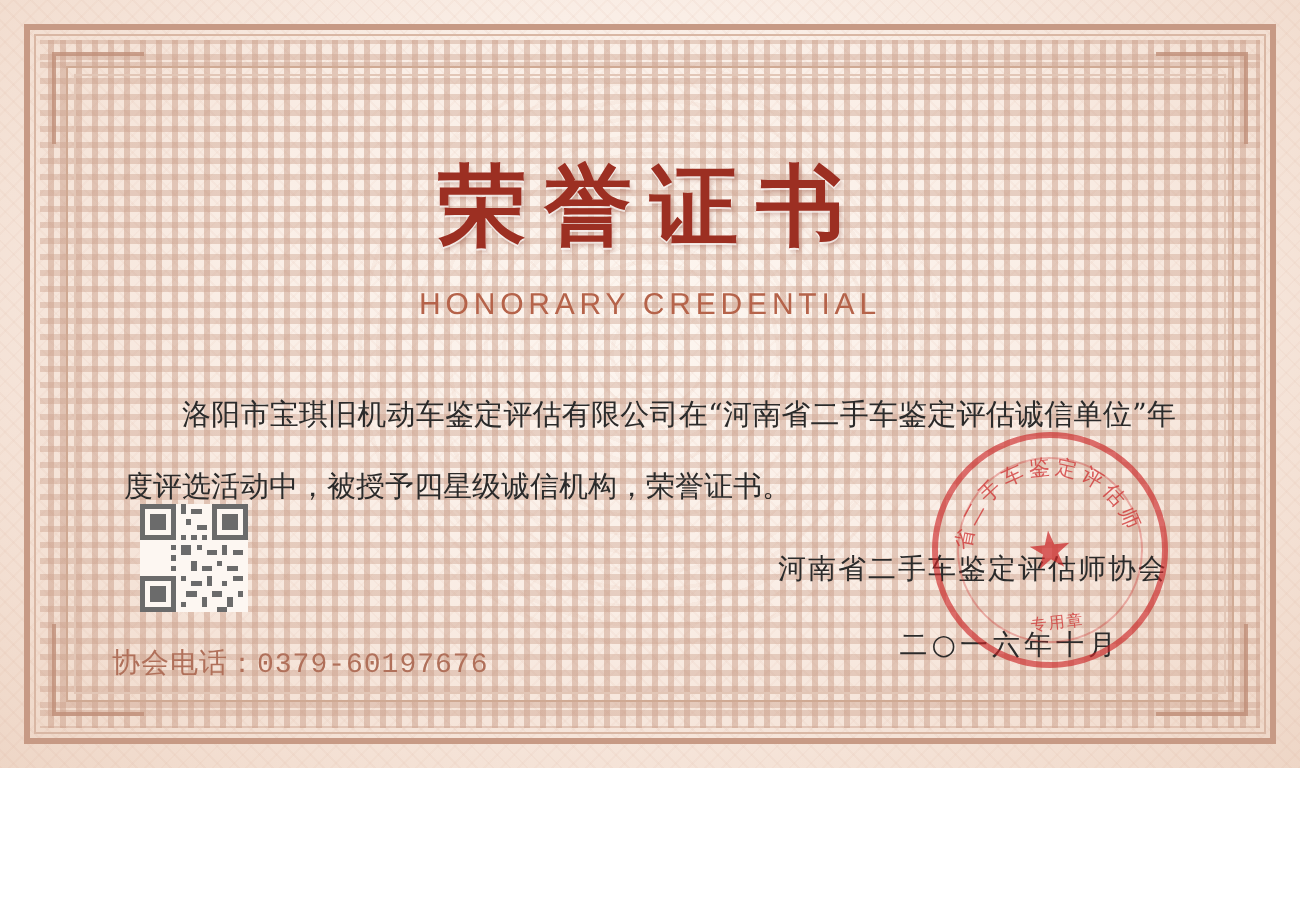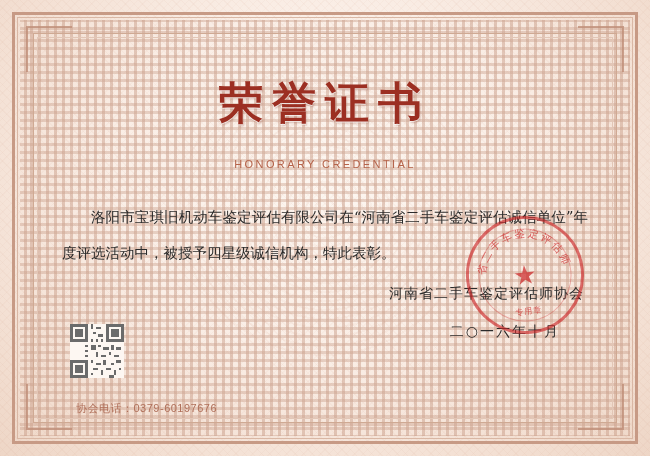--- a/index.html
+++ b/index.html
@@ -11,21 +11,21 @@
     width: 650px;
     height: 456px;
     overflow: hidden;
     font-family: "Liberation Sans", sans-serif;
   }
 
   
   .certificate {
     position: relative;
     width: 650px;
-    height: 456px;
+    height: 384px;
     box-sizing: border-box;
     background:
       radial-gradient(ellipse at 50% 40%, #fdf6f0 0%, #faeee6 45%, #f3dfd2 80%, #eed6c6 100%);
     overflow: hidden;
   }
 
   
   .paper-texture {
     position: absolute;
     inset: 0;
@@ -116,23 +116,23 @@
     font-family: "DejaVu Serif", serif;
     font-size: 44px;
     font-weight: bold;
     letter-spacing: 9px;
     color: #9c2f22;
     text-shadow: 0 1px 0 rgba(255,255,255,0.7), 1px 2px 2px rgba(120,40,25,0.25);
   }
 
   .subtitle {
     text-align: center;
-    margin-top: 25px;
+    margin-top: 11px;
     font-family: "Liberation Sans", sans-serif;
-    font-size: 11px;
+    font-size: 15px;
     letter-spacing: 2.4px;
     color: #b5634a;
   }
 
   .body-text {
     margin: 30px 14px 0 14px;
     font-family: "DejaVu Serif", serif;
     font-size: 14.5px;
     line-height: 2.45;
     color: #2b2b2b;
@@ -207,24 +207,24 @@
     bottom: 78px;
     width: 54px;
     height: 54px;
     background-color: #fdf7f2;
   }
   .qr svg { display: block; }
 
   
   .footer {
     position: absolute;
-    left: 76px;
+    left: 56px;
     bottom: 38px;
-    font-family: Liberation Sans, sans-serif;
-    font-size: 11px;
+    font-family: Liberation Mono, monospace;
+    font-size: 14px;
     line-height: 1.7;
     color: #b0705a;
     letter-spacing: 0.5px;
   }
 </style>
 </head>
 <body>
 
 <div class="certificate">
 
@@ -241,21 +241,21 @@
   <div class="corner tr"></div>
   <div class="corner bl"></div>
   <div class="corner br"></div>
 
   <div class="content">
 
     <div class="title">荣誉证书</div>
 
     <div class="subtitle">HONORARY CREDENTIAL</div>
 
-    <div class="body-text">洛阳市宝琪旧机动车鉴定评估有限公司在“河南省二手车鉴定评估诚信单位”年度评选活动中，被授予四星级诚信机构，特此表彰。</div>
+    <div class="body-text">洛阳市宝琪旧机动车鉴定评估有限公司在“河南省二手车鉴定评估诚信单位”年度评选活动中，被授予四星级诚信机构，荣誉证书。</div>
 
     <div class="signature-block">
       <div class="signature-org">河南省二手车鉴定评估师协会</div>
       <div class="signature-date">二○一六年十月</div>
     </div>
 
   </div>
 
   <div class="seal">
     <svg class="seal-arc" viewBox="0 0 112 112">

